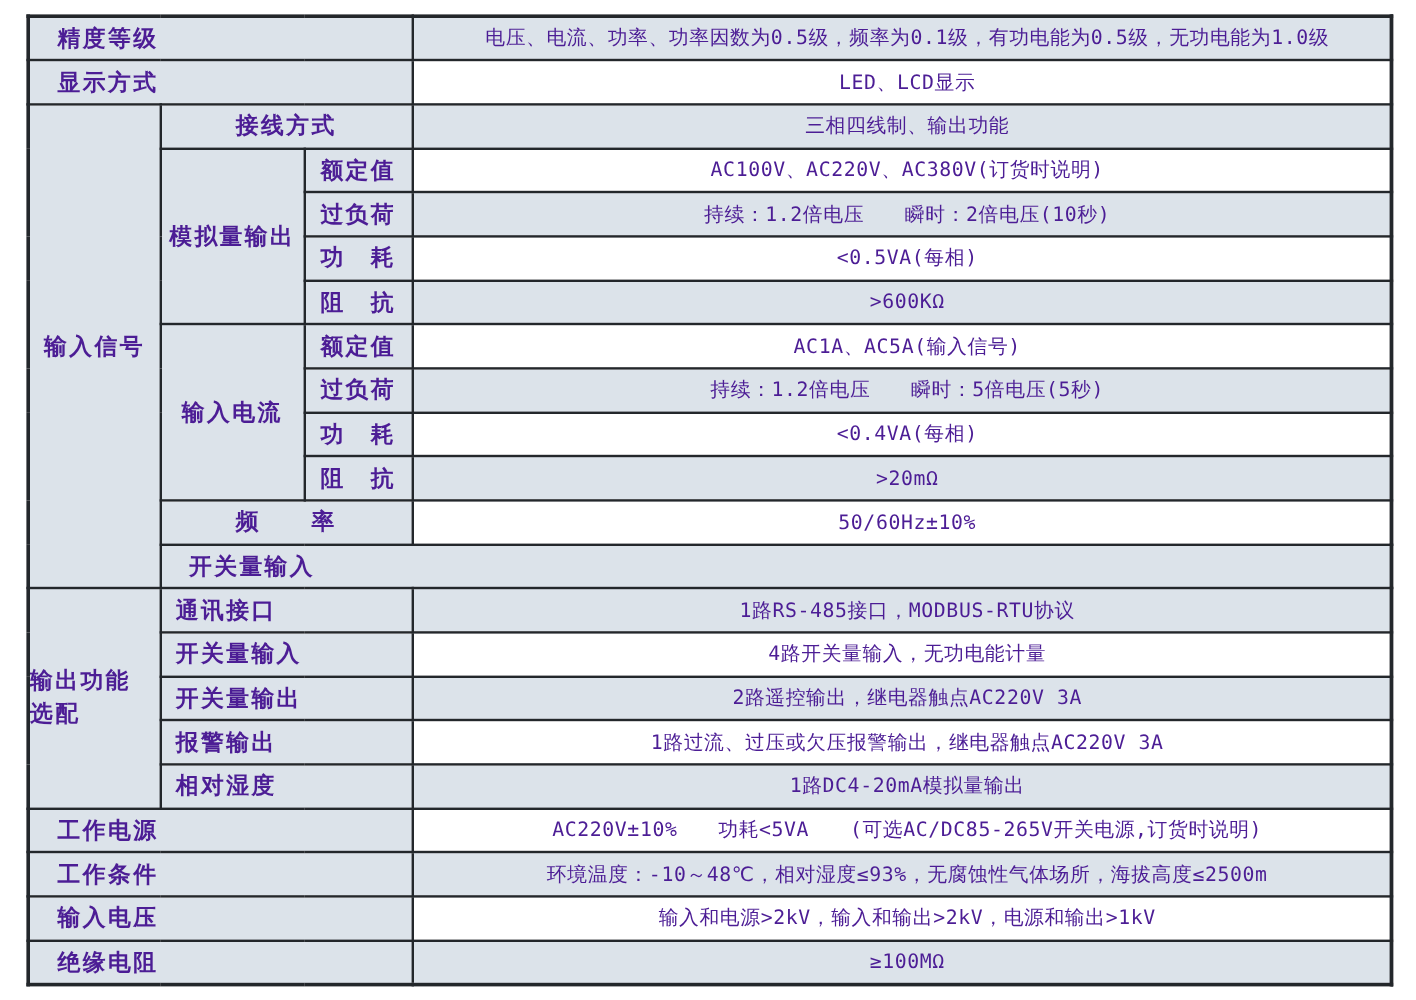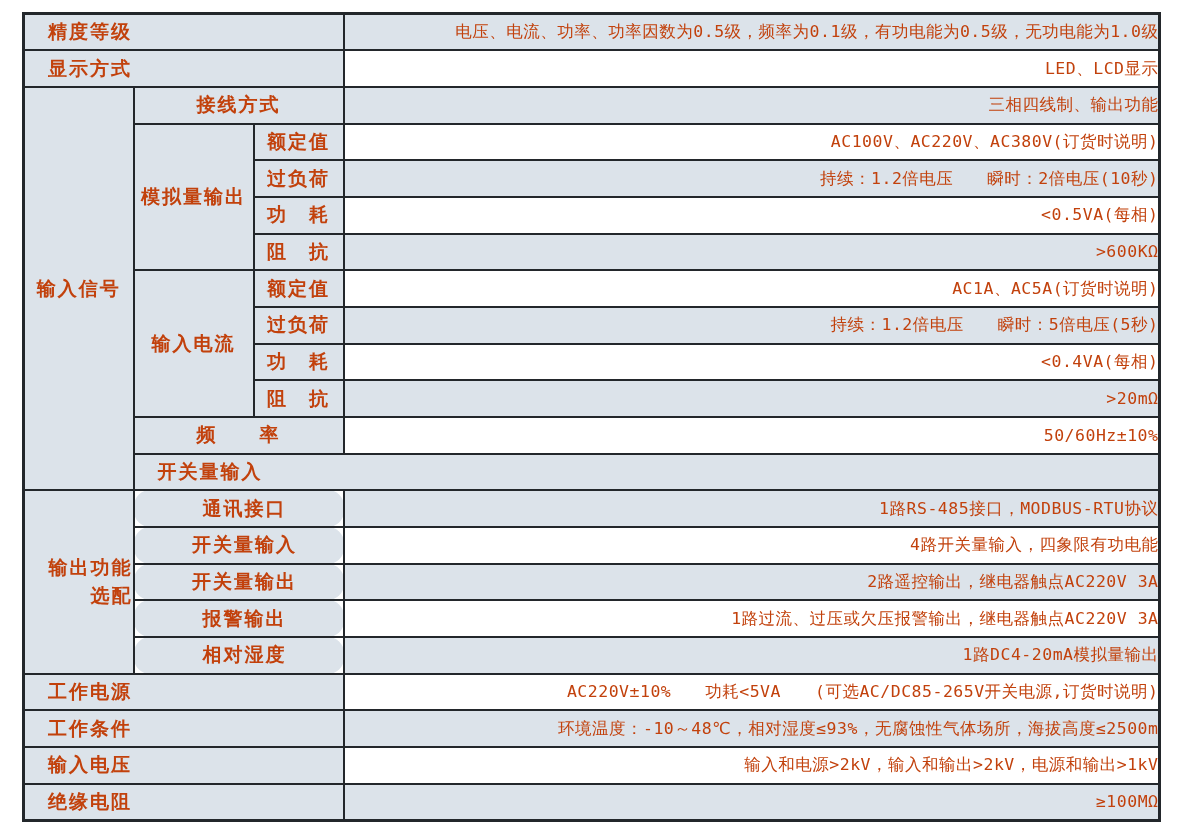--- a/index.html
+++ b/index.html
@@ -14,41 +14,41 @@
     left: 22px; top: 12px;
     width: 1136px; height: 810px;
     border-collapse: collapse;
     table-layout: fixed;
     border: 3px solid #23272b;
   }
   td {
     border: 2px solid #23272b;
     height: 36.4px;
     vertical-align: middle;
-    color: #c2410c;
+    color: #4c1d95;
     overflow: hidden;
     white-space: nowrap;
   }
   
   td.lbl {
     background: #dce3ea;
     font-weight: bold;
     font-size: 19px;
     letter-spacing: 2px;
   }
   td.lbl-main { text-align: left; padding-left: 23px; }   
-  td.lbl-sub  { text-align: center; padding-left: 12px; border-radius: 16px; }   
+  td.lbl-sub  { text-align: left; padding-left: 12px; }   
   td.lbl-ctr  { text-align: center; margin-left: 24px; }                     
-  td.lbl-wrap { white-space: pre-line; line-height: 1.45; text-align: right; font-family: Liberation Serif, serif; }
+  td.lbl-wrap { white-space: pre-line; line-height: 1.45; text-align: left; font-family: Liberation Serif, serif; }
   
   td.val {
     font-family: "DejaVu Sans Mono", "DejaVu Sans", monospace;
     font-size: 16.5px;
     letter-spacing: 0.5px;
-    text-align: right;
+    text-align: center;
     padding-left: 9px;
     background: #ffffff;
   }
   td.tint { background: #dce3ea; }
 </style>
 </head>
 <body>
 
 <table class="spec">
   <colgroup>
@@ -92,21 +92,21 @@
   </tr>
 
   <tr>
     <td class="lbl lbl-ctr">阻　抗</td>
     <td class="val tint">&gt;600KΩ</td>
   </tr>
 
   <tr>
     <td class="lbl lbl-ctr" rowspan="4">输入电流</td>
     <td class="lbl lbl-ctr">额定值</td>
-    <td class="val">AC1A、AC5A(订货时说明)</td>
+    <td class="val">AC1A、AC5A(输入信号)</td>
   </tr>
 
   <tr>
     <td class="lbl lbl-ctr">过负荷</td>
     <td class="val tint">持续：1.2倍电压　　瞬时：5倍电压(5秒)</td>
   </tr>
 
   <tr>
     <td class="lbl lbl-ctr">功　耗</td>
     <td class="val">&lt;0.4VA(每相)</td>
@@ -129,21 +129,21 @@
 
   <tr>
     <td class="lbl lbl-wrap" rowspan="5">输出功能
 选配</td>
     <td class="lbl lbl-sub" colspan="2">通讯接口</td>
     <td class="val tint">1路RS-485接口，MODBUS-RTU协议</td>
   </tr>
 
   <tr>
     <td class="lbl lbl-sub" colspan="2">开关量输入</td>
-    <td class="val">4路开关量输入，四象限有功电能</td>
+    <td class="val">4路开关量输入，无功电能计量</td>
   </tr>
 
   <tr>
     <td class="lbl lbl-sub" colspan="2">开关量输出</td>
     <td class="val tint">2路遥控输出，继电器触点AC220V 3A</td>
   </tr>
 
   <tr>
     <td class="lbl lbl-sub" colspan="2">报警输出</td>
     <td class="val">1路过流、过压或欠压报警输出，继电器触点AC220V 3A</td>

